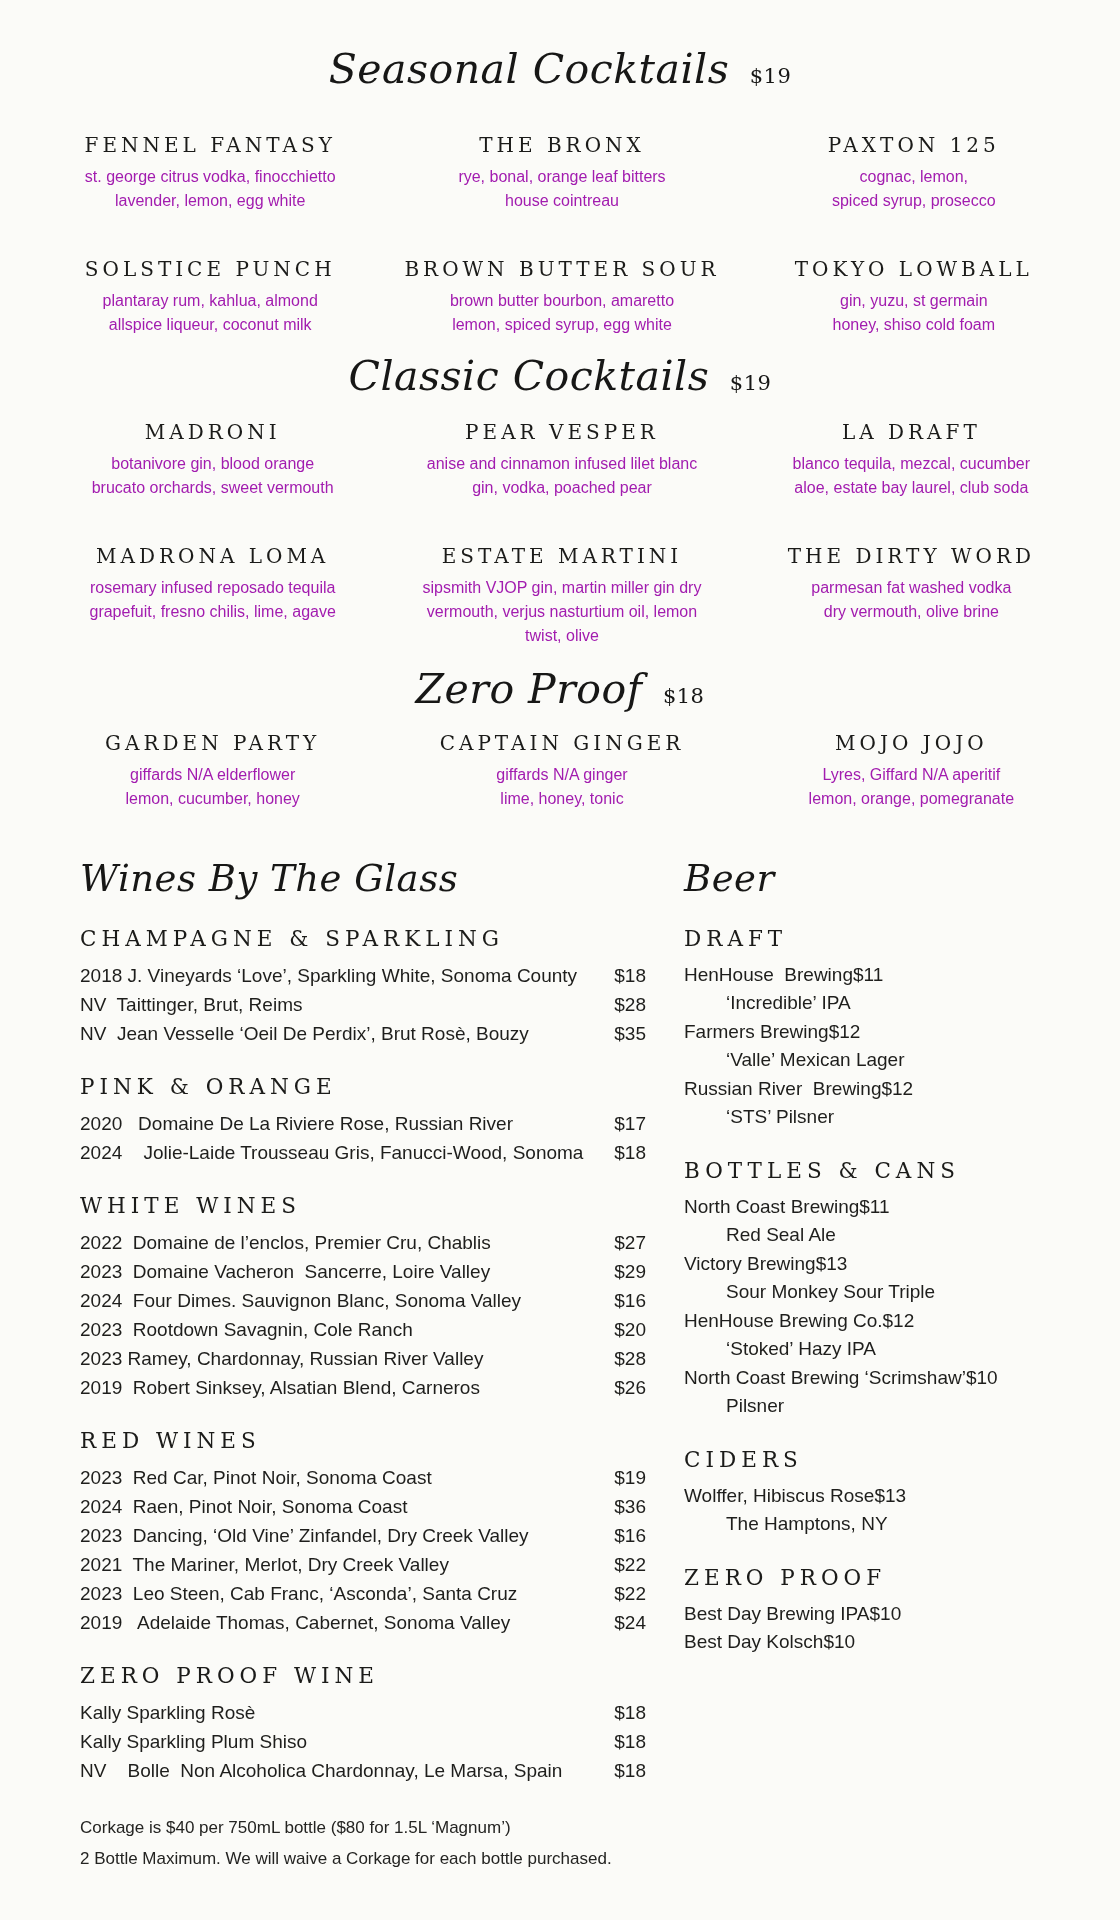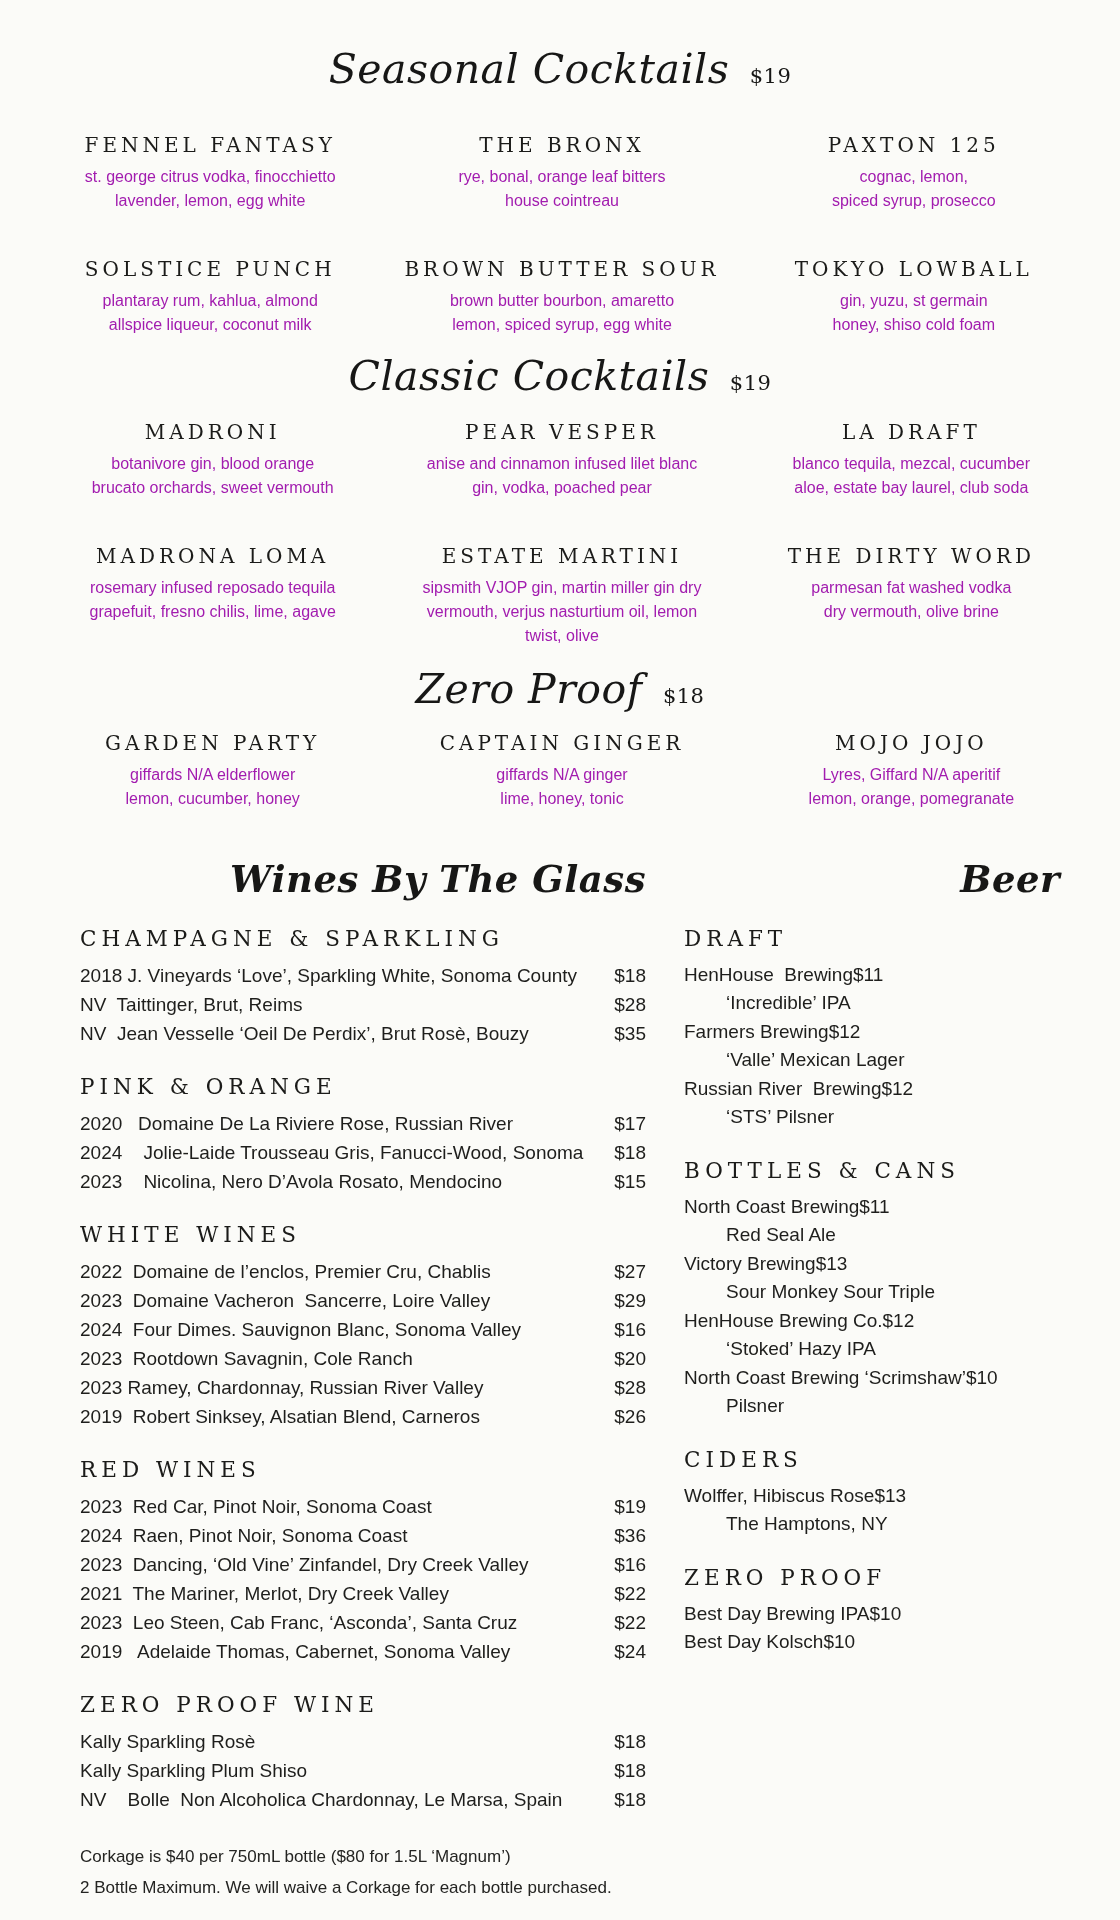--- a/index.html
+++ b/index.html
@@ -62,22 +62,22 @@
   
   .bottom {
     display:grid;
     grid-template-columns:566px 1fr;
     column-gap:38px;
     padding:46px 60px 0 80px;
   }
   .col-title {
     font-family:"DejaVu Serif", serif;
     font-style:italic;
-    font-weight:bold;
-    text-align:right;
+    font-weight:normal;
+    text-align:left;
     font-size:37px;
     line-height:1.2;
     color:#171716;
     margin:0 0 24px 0;
     letter-spacing:0.5px;
   }
   .group { margin-top:26px; }
   .group.first { margin-top:6px; }
   .group-h {
     font-family:"DejaVu Serif", serif;
@@ -246,24 +246,20 @@
       <div class="group">
         <div class="group-h">PINK &amp; ORANGE</div>
         <div class="wrow">
           <span class="wlabel">2020   Domaine De La Riviere Rose, Russian River</span>
           <span class="wprice">$17</span>
         </div>
         <div class="wrow">
           <span class="wlabel">2024    Jolie-Laide Trousseau Gris, Fanucci-Wood, Sonoma</span>
           <span class="wprice">$18</span>
         </div>
-        <div class="wrow">
-          <span class="wlabel">2023    Nicolina, Nero D’Avola Rosato, Mendocino</span>
-          <span class="wprice">$15</span>
-        </div>
       </div>
 
       <div class="group">
         <div class="group-h">WHITE WINES</div>
         <div class="wrow">
           <span class="wlabel">2022  Domaine de l’enclos, Premier Cru, Chablis</span>
           <span class="wprice">$27</span>
         </div>
         <div class="wrow">
           <span class="wlabel">2023  Domaine Vacheron  Sancerre, Loire Valley</span>

